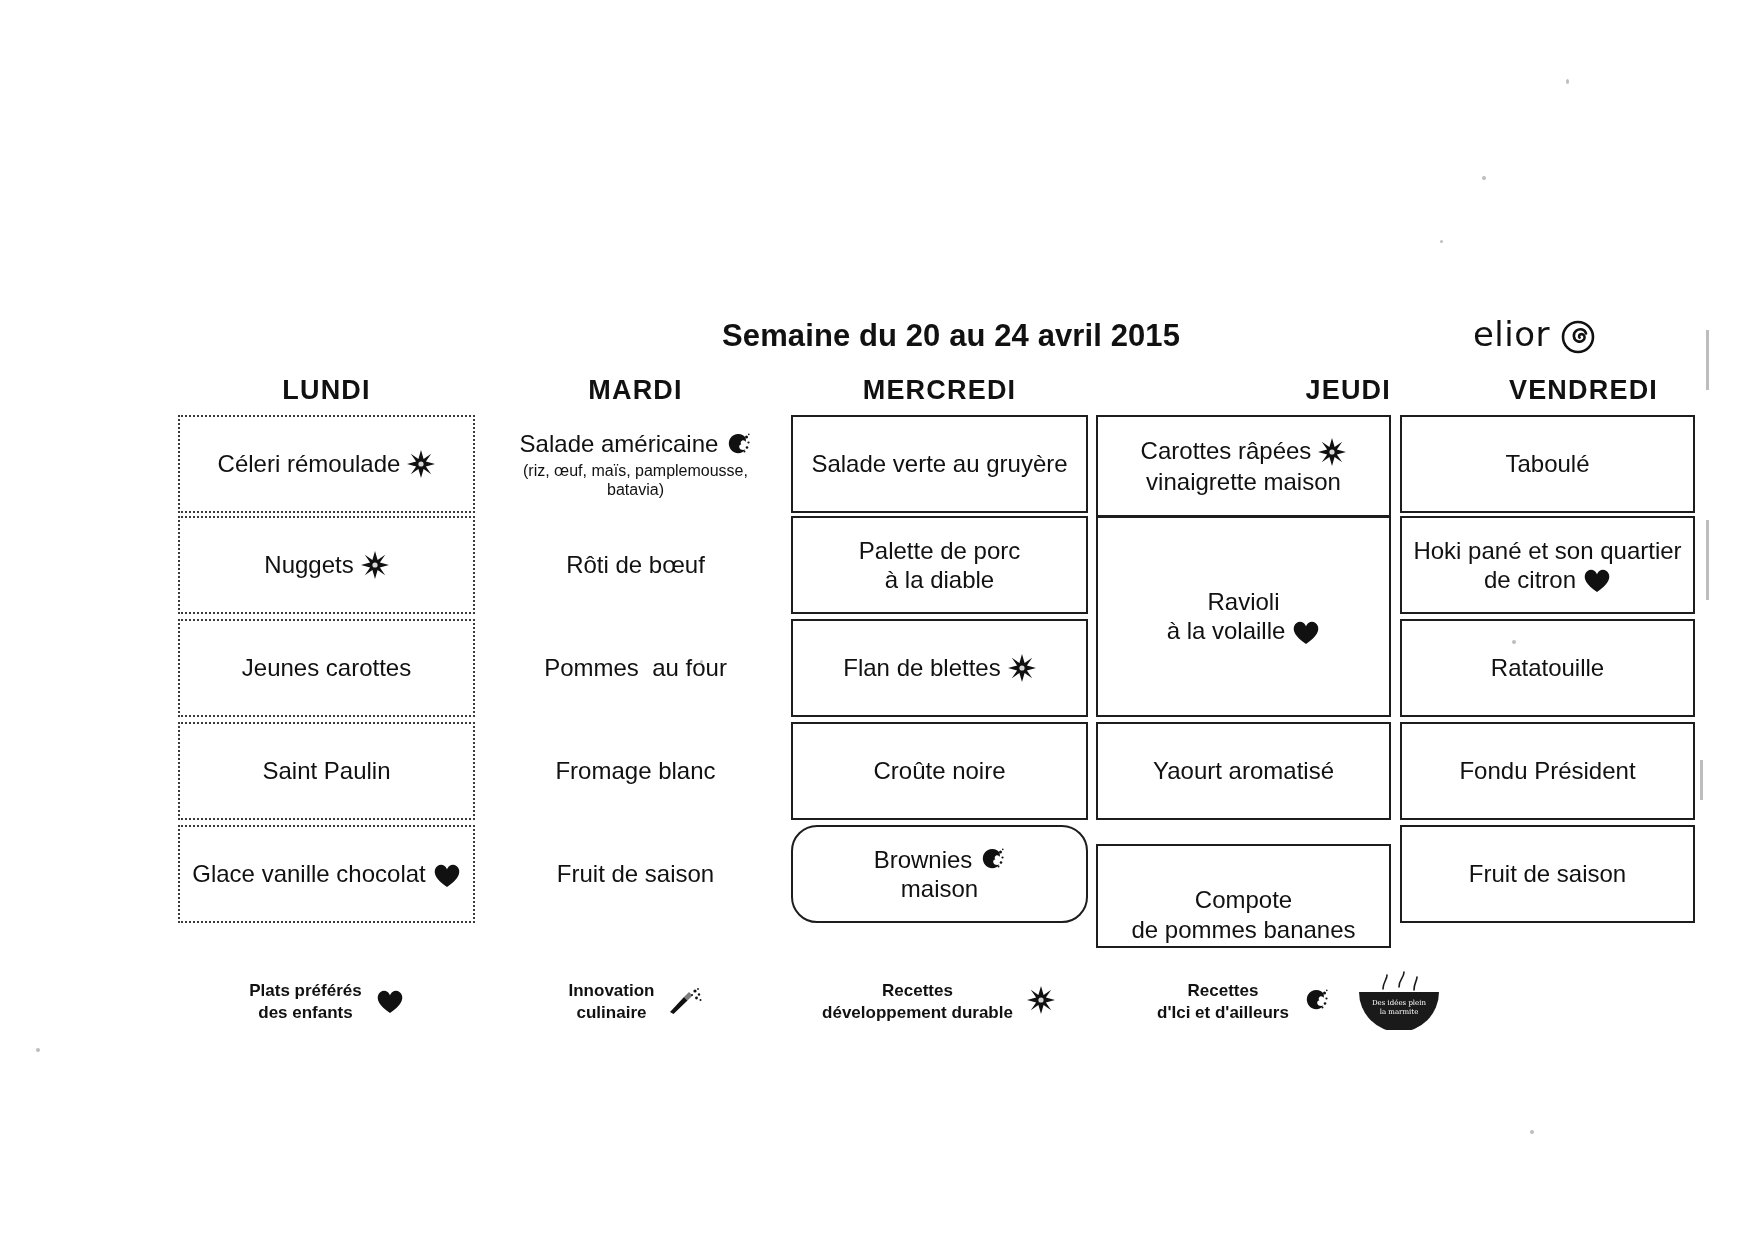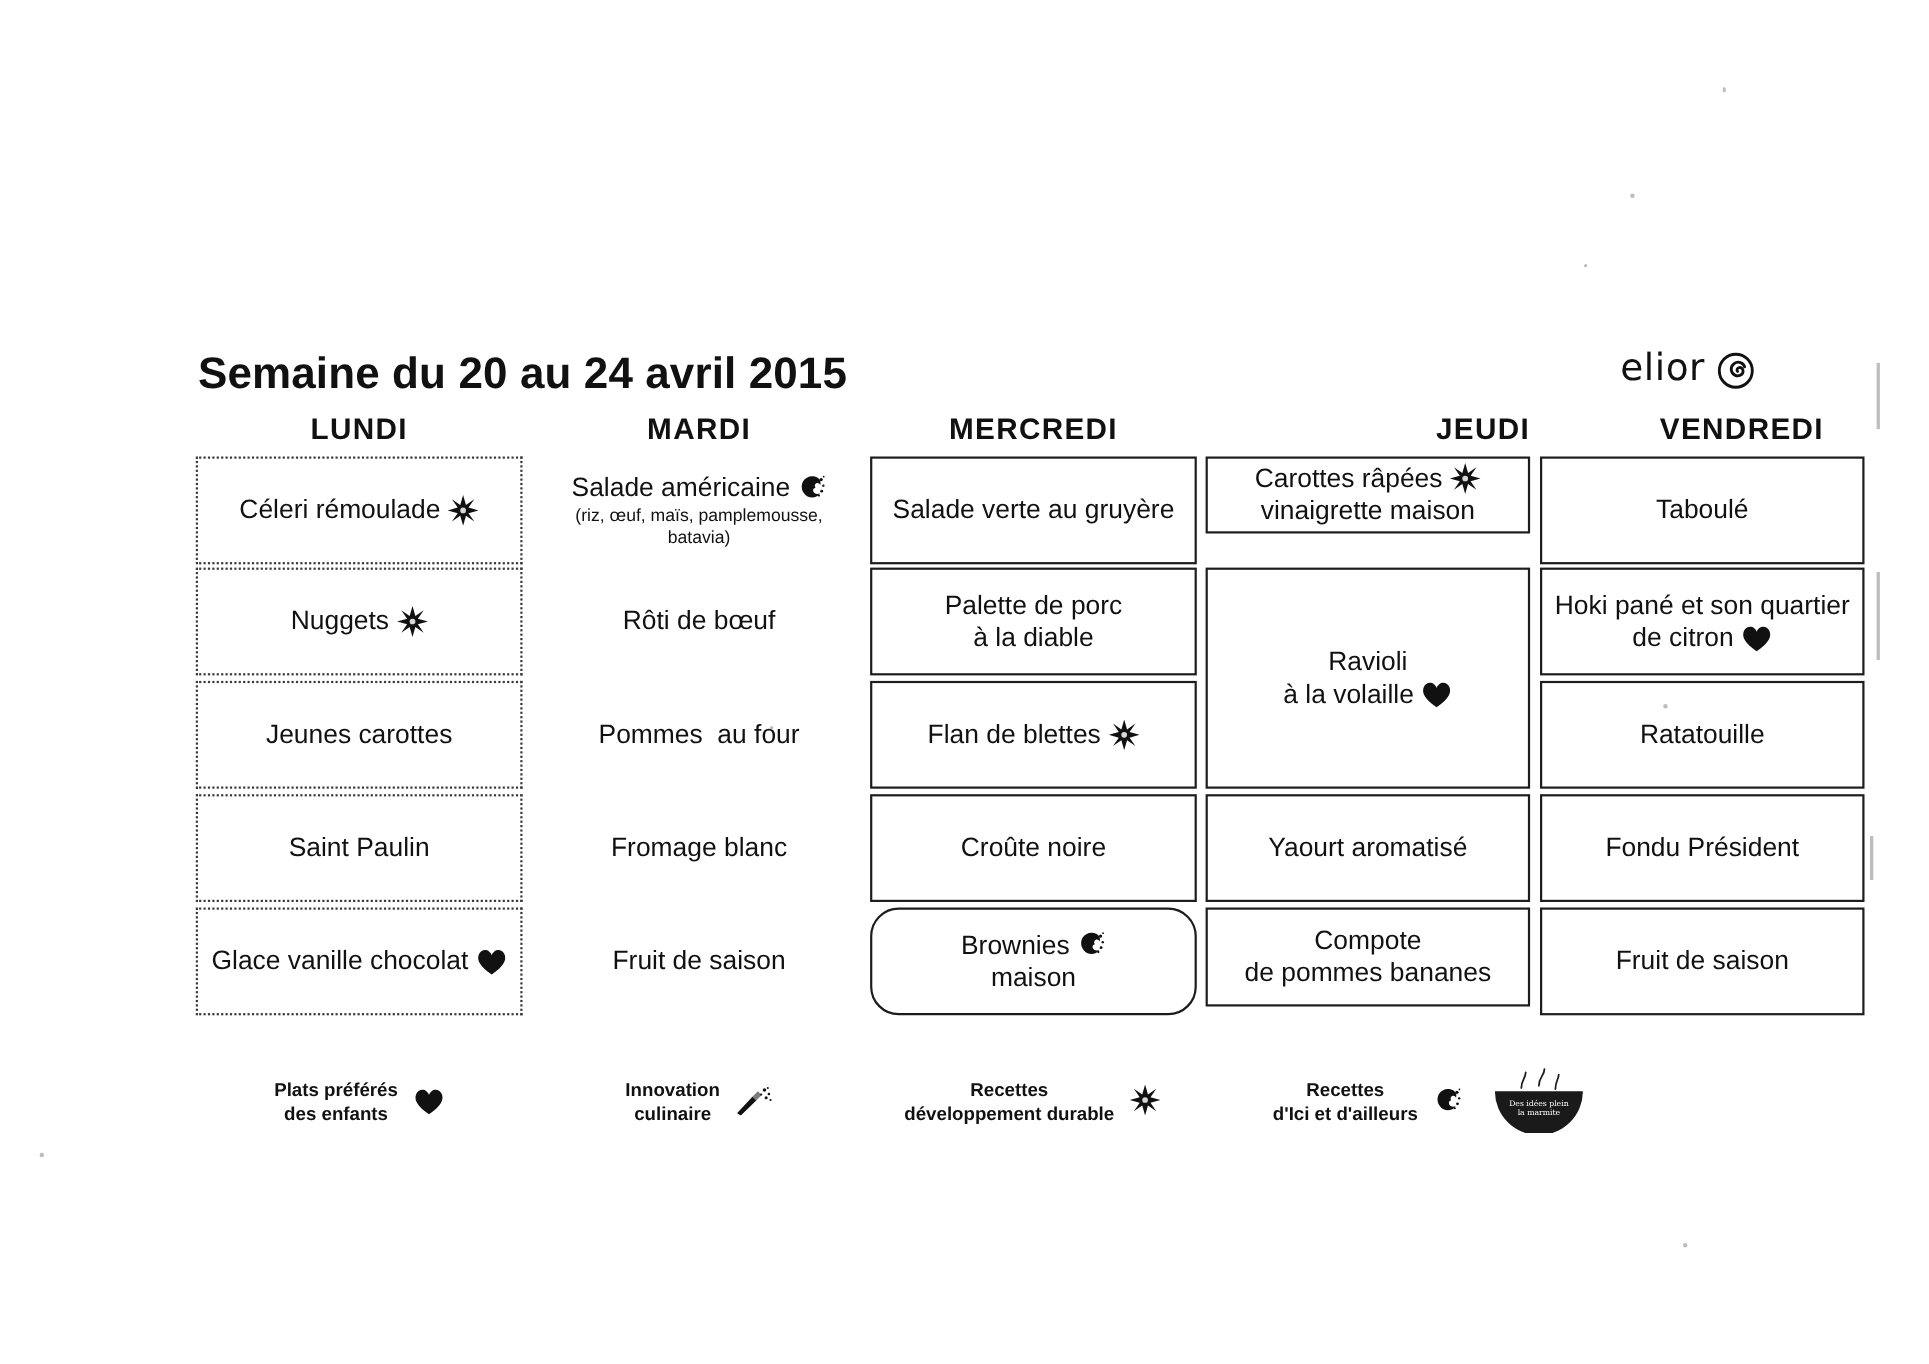--- a/index.html
+++ b/index.html
@@ -25,22 +25,22 @@
   .hdr{
     position:absolute;
     left:180px;top:318px;
     width:1420px;
     height:46px;
   }
   .hdr-title{
     position:absolute;
     left:0;top:0;
     width:1000px;
-    text-align:left;
-    font-size:40px;
+    text-align:right;
+    font-size:31px;
     font-weight:bold;
     letter-spacing:.1px;
     white-space:nowrap;
   }
   .brand{
     position:absolute;
     right:5px;top:-4px;
     display:flex;
     align-items:flex-end;
     gap:11px;
@@ -260,35 +260,35 @@
                 <path d="M18 3.2 C13.5 0.6 7.5 2.2 5 6.8 C2.4 11.6 4.3 17.8 9.2 20.3 C13.2 22.4 18 21.1 20.4 17.6 C17.8 18.6 15.2 17.9 14.4 15.8 C13.7 13.9 15 12.2 16.4 12.6 C15.2 11.1 15.6 9.1 17.2 8.4 C18.6 7.8 20.2 8.6 20.6 10 C21.6 7.4 20.5 4.6 18 3.2 Z" fill="#111"></path>
                 <circle cx="21.5" cy="5" r="1.5" fill="#111"></circle>
                 <circle cx="23.5" cy="10.5" r="1.1" fill="#111"></circle>
                 <circle cx="22" cy="15.5" r="1.3" fill="#111"></circle>
                 <circle cx="19.5" cy="19.5" r="1" fill="#111"></circle>
                 <circle cx="23.8" cy="2.4" r="0.8" fill="#111"></circle>
               </svg></span><br><span>maison</span></div>
         </div>
       </div>
       <div class="col" style="left: 918px; width: 295px;">
-        <div class="cell b-solid" style="top: 0px; height: 70px;">
+        <div class="cell b-solid" style="top: 0px; height: 102px;">
           <div class="inner"><span>Carottes&nbsp;râpées</span><span class="ic ic-star"><svg viewBox="0 0 28 28" width="28" height="28">
                 <path d="M14 0 L16.6 9.1 L24.2 3.8 L18.9 11.4 L28 14 L18.9 16.6 L24.2 24.2 L16.6 18.9 L14 28 L11.4 18.9 L3.8 24.2 L9.1 16.6 L0 14 L9.1 11.4 L3.8 3.8 L11.4 9.1 Z" fill="#111"></path>
                 <circle cx="14" cy="14" r="2.6" fill="#d8d8d8"></circle>
               </svg></span><br><span>vinaigrette maison</span></div>
         </div>
         <div class="cell b-solid" style="top: 101px; height: 201px;">
           <div class="inner"><span>Ravioli</span><br><span>à&nbsp;la&nbsp;volaille</span><span class="ic ic-heart"><svg viewBox="0 0 28 26" width="28" height="26">
                 <path d="M14 25 C3 17.5 0.5 11.8 2.2 7 C3.6 3 8.4 1.4 11.6 4 C12.9 5.1 13.6 6.3 14 7.4 C14.4 6.3 15.1 5.1 16.4 4 C19.6 1.4 24.4 3 25.8 7 C27.5 11.8 25 17.5 14 25 Z" fill="#111"></path>
               </svg></span></div>
         </div>
         <div class="cell b-solid" style="top: 307px; height: 98px;">
           <div class="inner"><span>Yaourt&nbsp;aromatisé</span></div>
         </div>
-        <div class="cell b-solid" style="top: 410px; height: 90px;">
+        <div class="cell b-solid" style="top: 429px; height: 104px; align-items: flex-end;">
           <div class="inner"><span>Compote</span><br><span>de&nbsp;pommes&nbsp;bananes</span></div>
         </div>
       </div>
       <div class="col" style="left: 1222px; width: 295px;">
         <div class="cell b-solid" style="top: 0px; height: 98px;">
           <div class="inner"><span>Taboulé</span></div>
         </div>
         <div class="cell b-solid" style="top: 101px; height: 98px;">
           <div class="inner"><span>Hoki&nbsp;pané&nbsp;et&nbsp;son&nbsp;quartier</span><br><span>de&nbsp;citron</span><span class="ic ic-heart"><svg viewBox="0 0 28 26" width="28" height="26">
                 <path d="M14 25 C3 17.5 0.5 11.8 2.2 7 C3.6 3 8.4 1.4 11.6 4 C12.9 5.1 13.6 6.3 14 7.4 C14.4 6.3 15.1 5.1 16.4 4 C19.6 1.4 24.4 3 25.8 7 C27.5 11.8 25 17.5 14 25 Z" fill="#111"></path>

